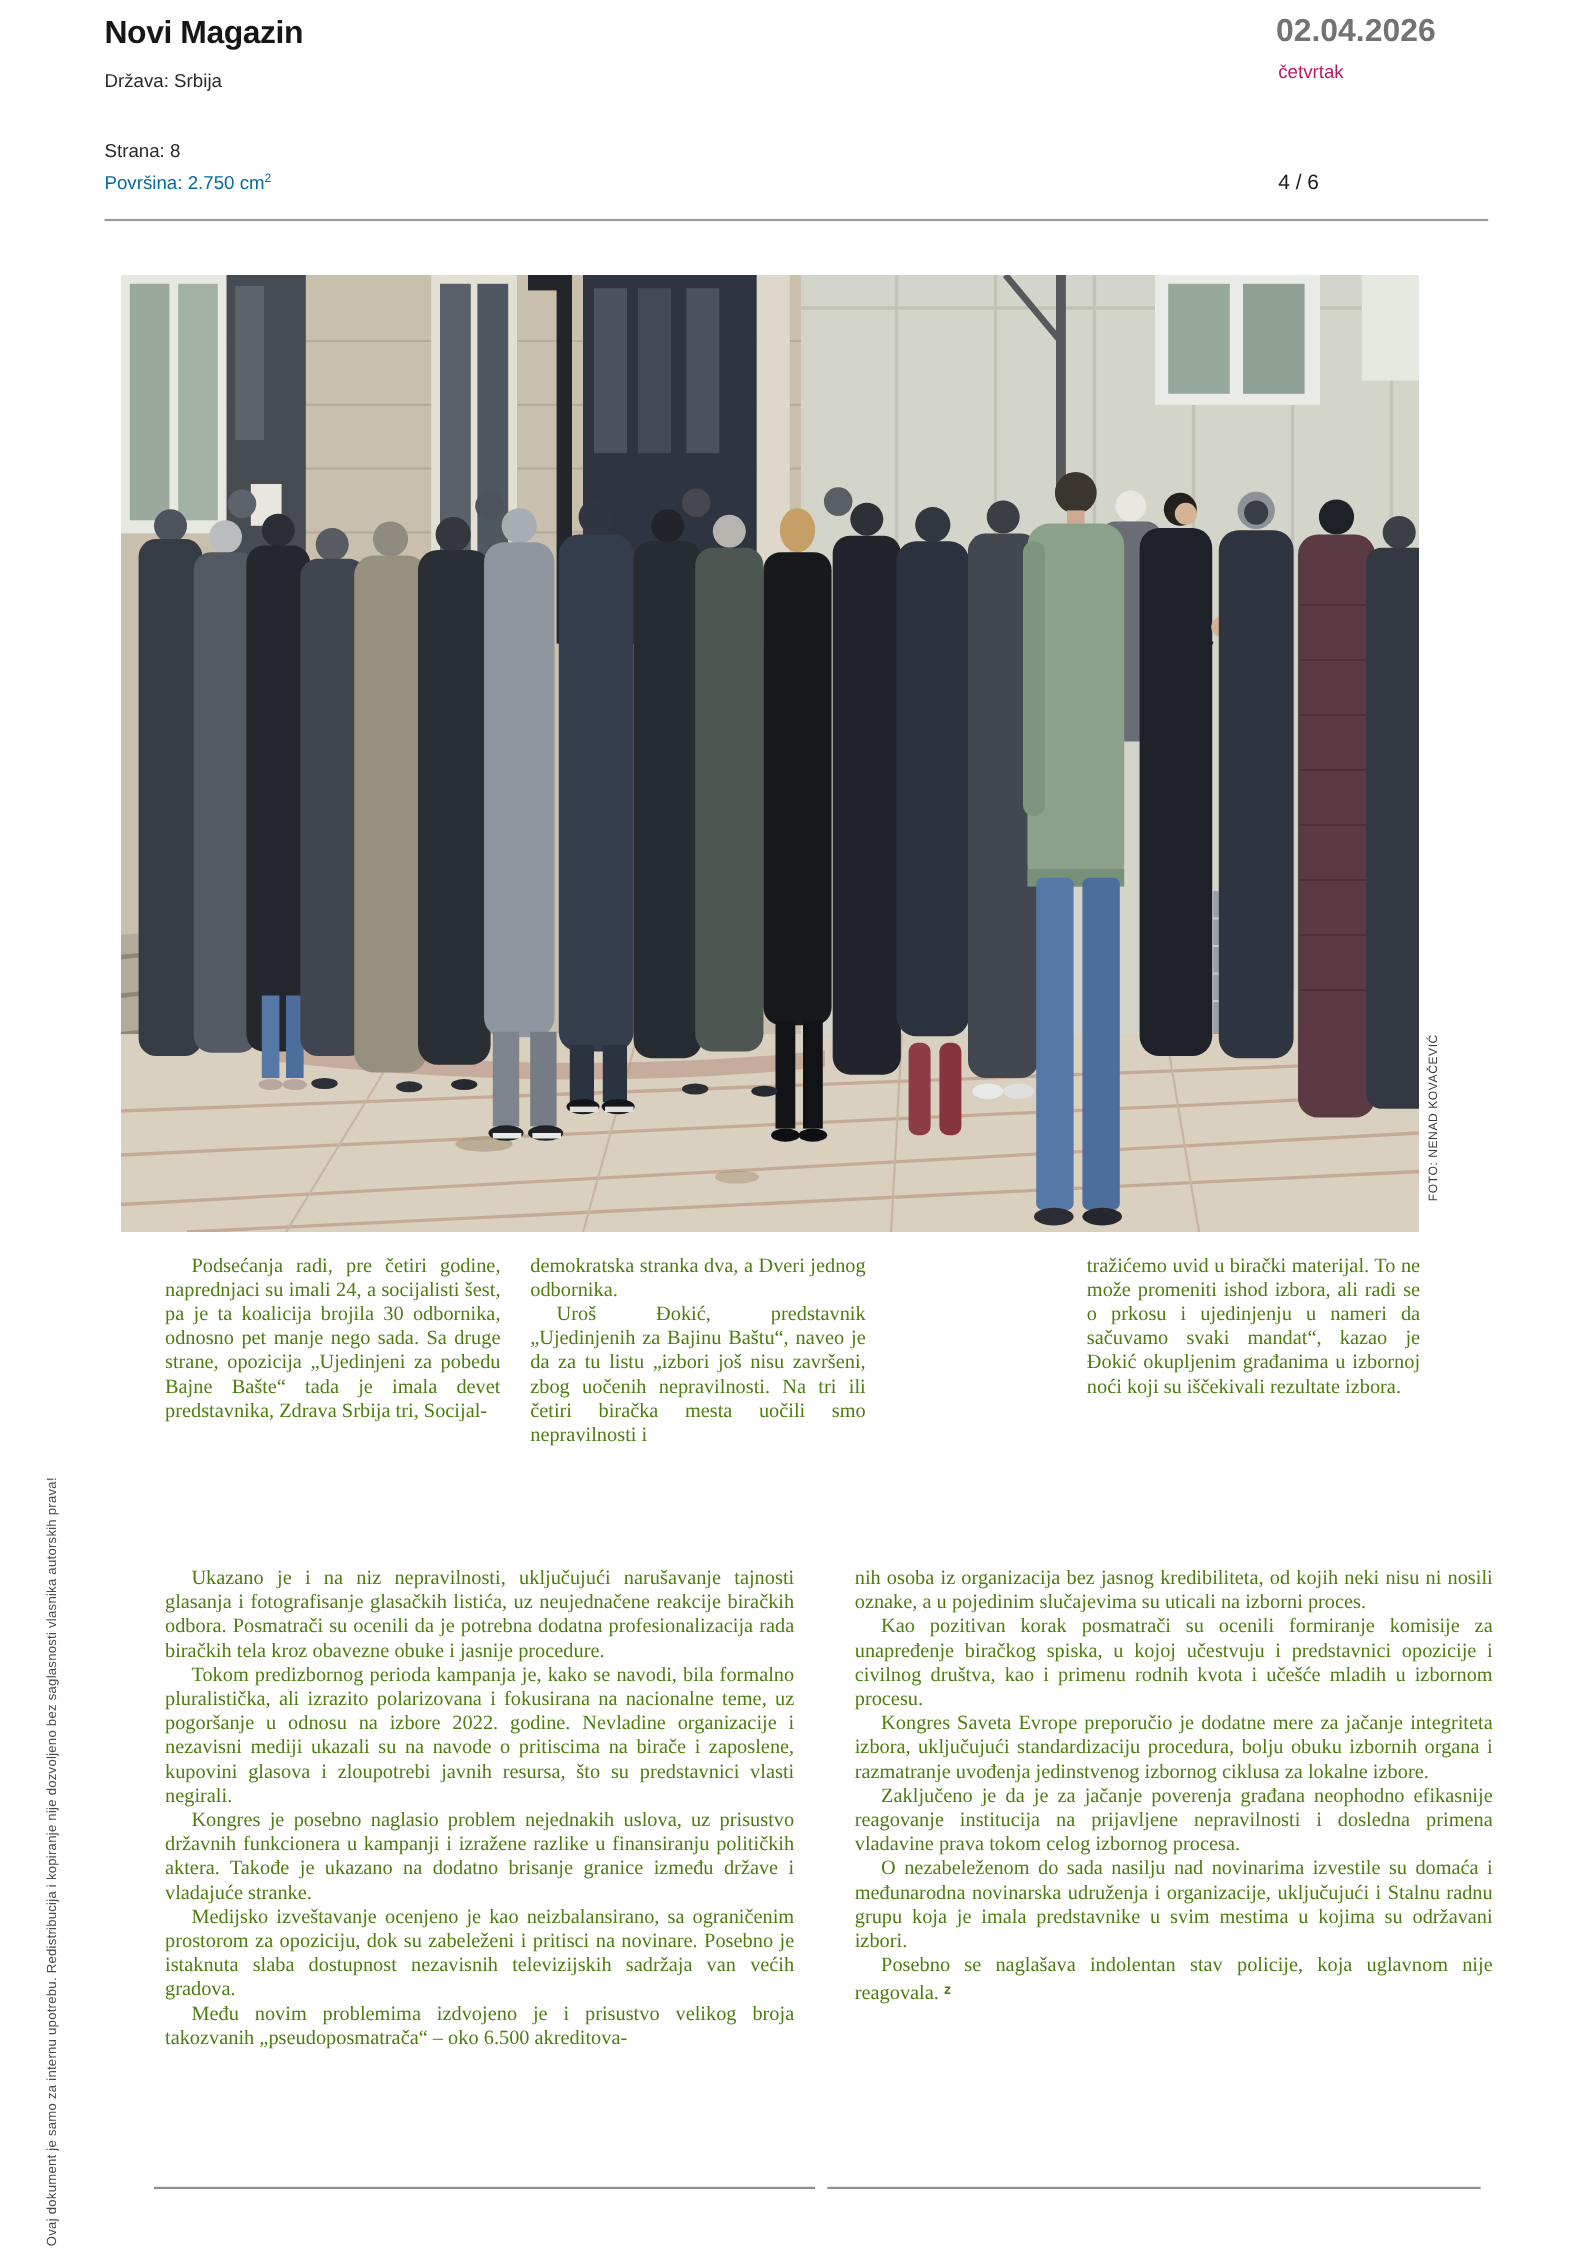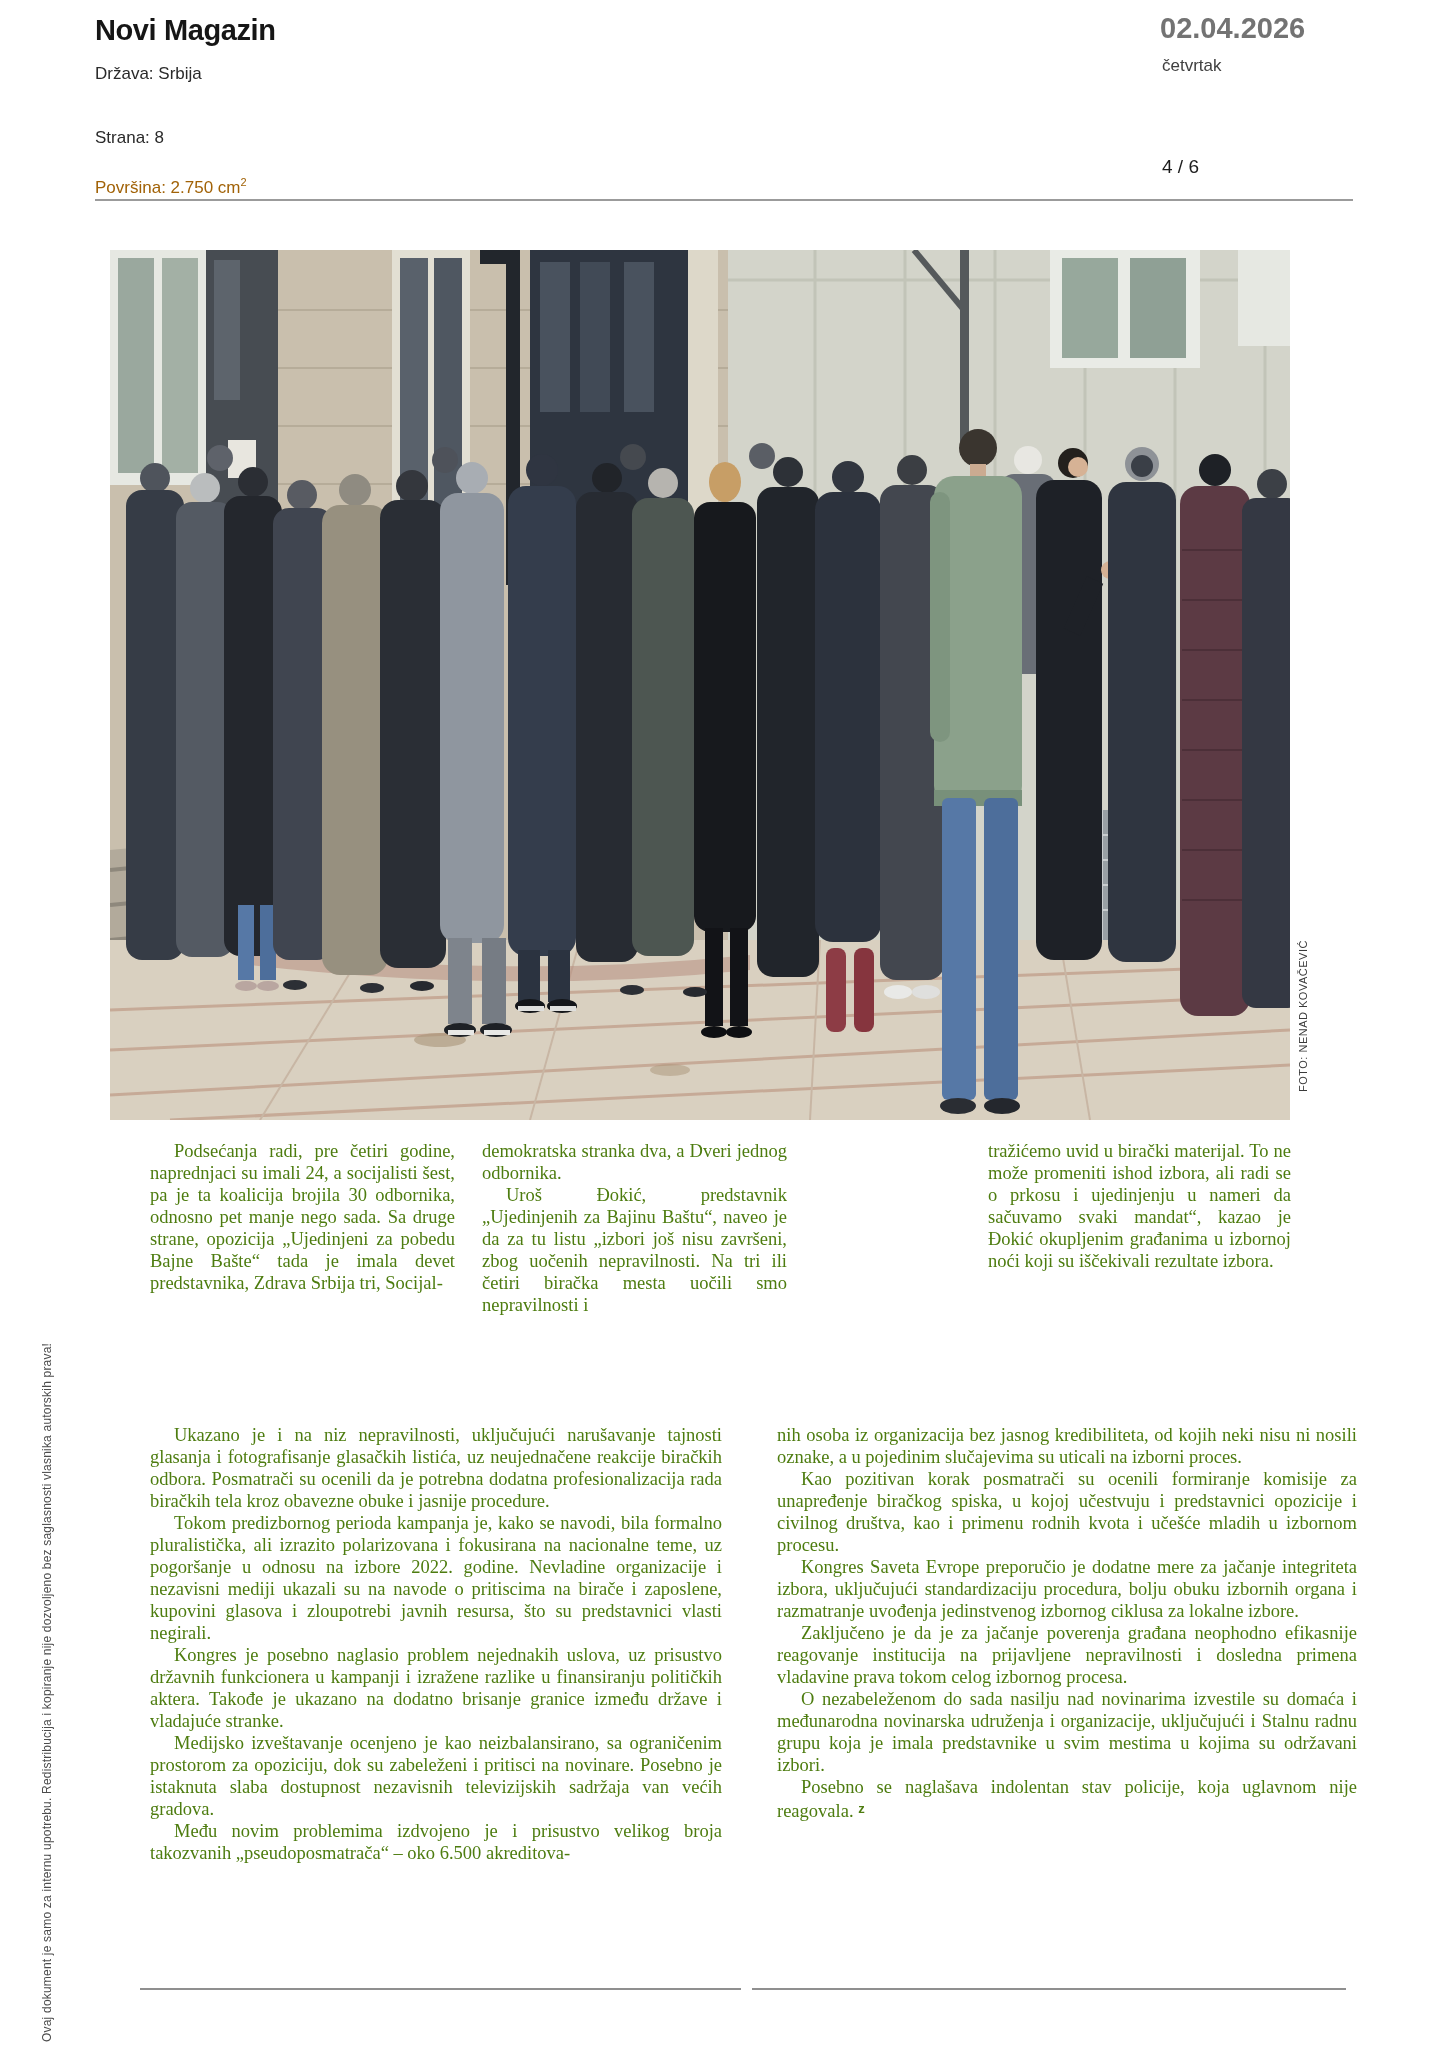--- a/index.html
+++ b/index.html
@@ -3,23 +3,23 @@
 <meta charset="utf-8">
 <style>
   html,body { margin:0; padding:0; background:#ffffff; }
   .page { position:relative; width:1447px; height:2047px; background:#ffffff; overflow:hidden;
           font-family:"Liberation Sans", sans-serif; }
 
   
   .pub-title   { position:absolute; left:95px;  top:14px;  font-size:29px; font-weight:bold; color:#161616; letter-spacing:-0.4px; }
   .country     { position:absolute; left:95px;  top:64px;  font-size:17px; color:#2a2a2a; }
   .hdr-date    { position:absolute; left:1160px; top:12px; font-size:29px; font-weight:700; color:#737373; }
-  .hdr-weekday { position:absolute; left:1162px; top:56px; font-size:17px; color:#404040; }
+  .hdr-weekday { position:absolute; left:1162px; top:56px; font-size:17px; color:#be185d; }
   .page-label  { position:absolute; left:95px;  top:128px; font-size:17px; color:#2a2a2a; }
-  .area-label  { position:absolute; left:95px;  top:176px; font-size:17px; color:#a16207; }
+  .area-label  { position:absolute; left:95px;  top:156px; font-size:17px; color:#0369a1; }
   .area-label sup { font-size:11px; }
   .pagination  { position:absolute; left:1162px; top:156px; font-size:19px; color:#1c1c1c; }
   .rule        { position:absolute; left:95px; top:199px; width:1258px; height:2px; background:#9b9b9b; }
 
   
   .photo   { position:absolute; left:110px; top:250px; width:1180px; height:870px; background:#b9b2a4; overflow:hidden; }
   .photo svg { display:block; }
   .photo-credit { position:absolute; left:1297px; top:1092px; transform:rotate(-90deg); transform-origin:0 0;
                   width:160px; font-size:11px; color:#3a3a3a; letter-spacing:0.5px; white-space:nowrap; }
 

